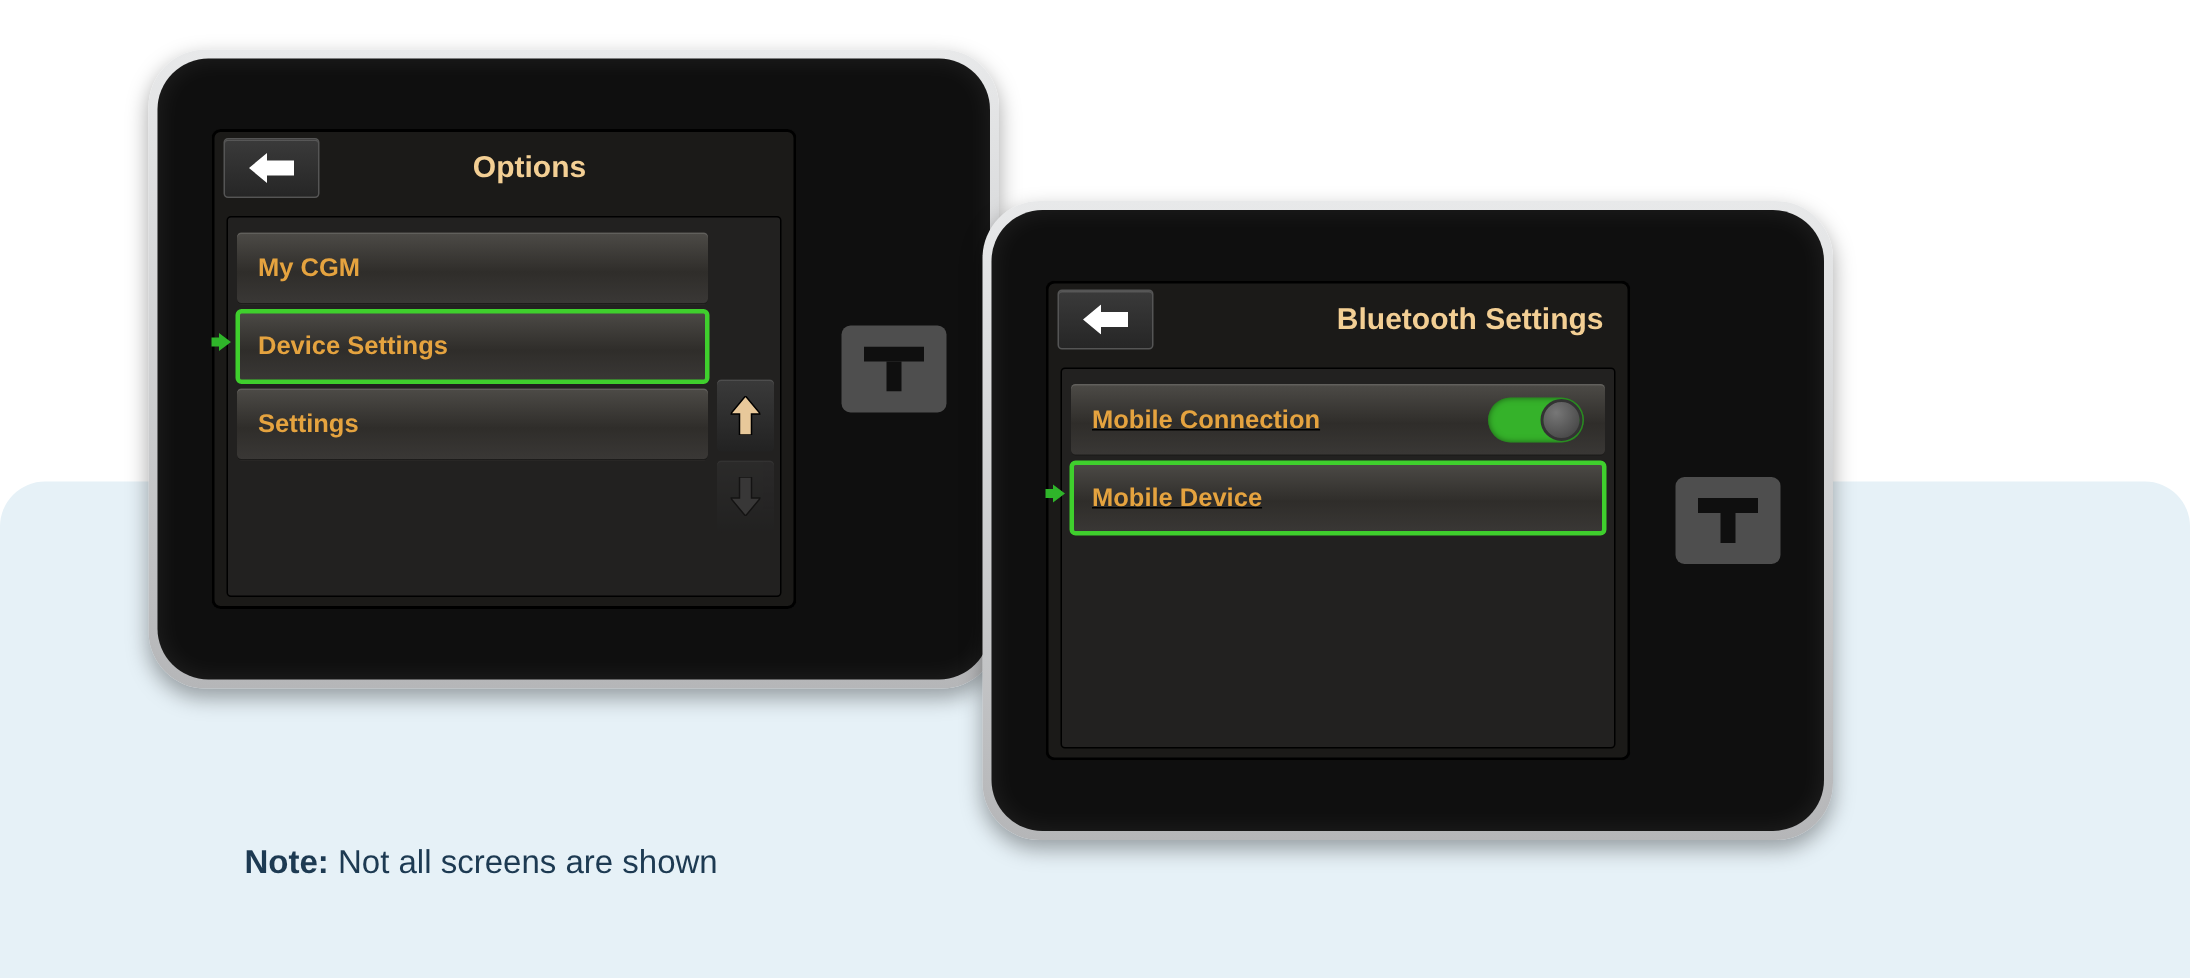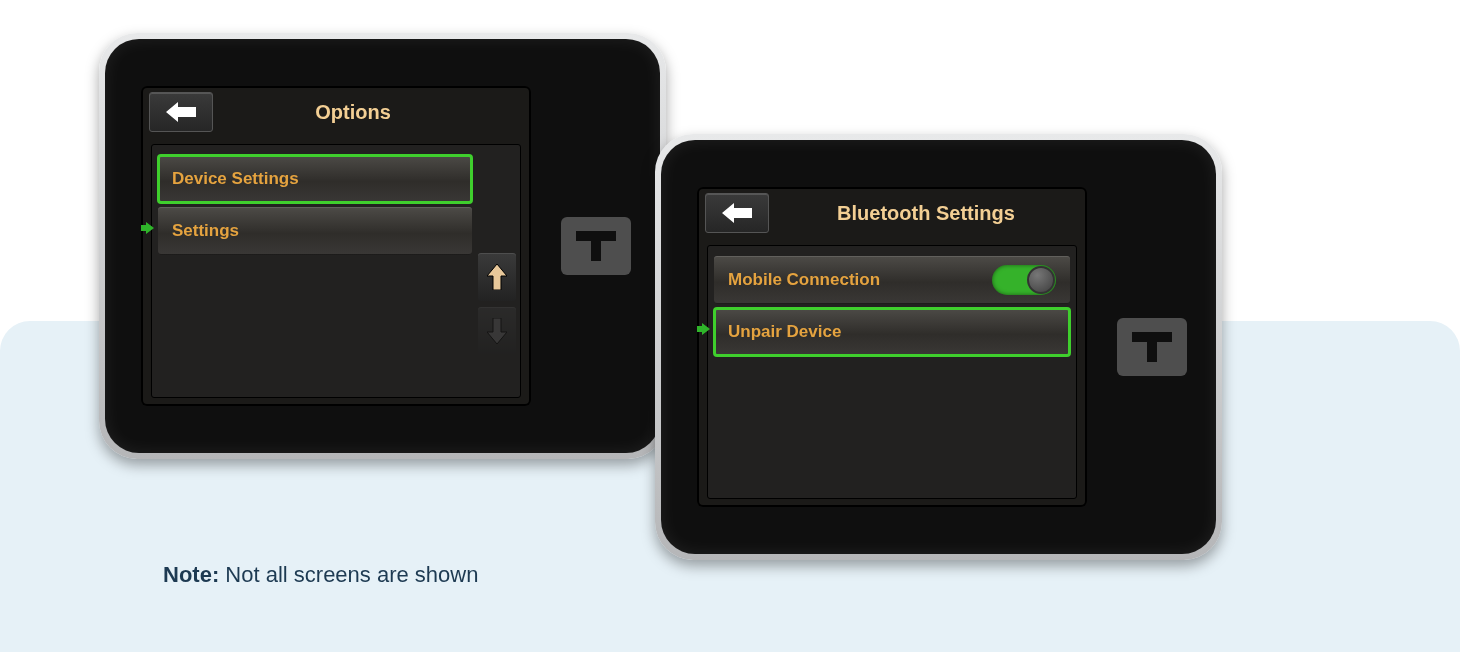--- a/index.html
+++ b/index.html
@@ -86,32 +86,32 @@
     box-shadow: inset 0 1px 0 rgba(255,255,255,0.15);
   }
   .title {
     flex: 1;
     text-align: center;
     color: #f3cf94;
     font-weight: 700;
     font-size: 20px;
     padding-right: 30px; 
   }
-  .device.d2 .title { padding-right: 10px; text-align: center; padding-left: 14px; }
+  .device.d2 .title { padding-right: 10px; text-align: right; padding-left: 14px; }
 
   .list-area {
     margin: 6px 10px 0 10px;
     background: #222120;
     border: 1px solid #000;
     border-radius: 3px;
     padding: 6px 48px 6px 6px;
     position: relative;
     height: 240px;
   }
-  .device.d2 .list-area { padding-right: 6px; }
+  .device.d2 .list-area { padding-right: 6px; text-decoration: underline; }
 
   .menu-item {
     height: 48px;
     margin: 4px 0;
     background: linear-gradient(#4d4b47, #2f2d2a 55%, #3a3836);
     border-radius: 3px;
     display: flex;
     align-items: center;
     padding: 0 14px;
     color: #e5a33f;
@@ -215,20 +215,23 @@
 
         <div class="hand" style="top:70px">
           <svg width="32" height="26" viewBox="0 0 32 26">
             <rect x="2" y="4" width="6" height="18" rx="1" fill="#2fb52a"></rect>
             <path d="M10 10 h14 v-3 l8 6 -8 6 v-3 h-14 z" fill="#2fb52a"></path>
             <rect x="10" y="16" width="6" height="3" fill="#2fb52a"></rect>
             <rect x="10" y="20" width="5" height="3" fill="#2fb52a"></rect>
           </svg>
         </div>
 
+        <div class="menu-item">
+          <span>My CGM</span>
+        </div>
         <div class="menu-item highlight">
           <span>Device Settings</span>
         </div>
         <div class="menu-item">
           <span>Settings</span>
         </div>
 
         <div class="scroll-arrows">
           <div class="scroll-btn">
             <svg width="20" height="26" viewBox="0 0 20 26">
@@ -279,21 +282,21 @@
           </svg>
         </div>
 
         <div class="menu-item">
           <span>Mobile Connection</span>
           <div class="toggle">
             <div class="knob"></div>
           </div>
         </div>
         <div class="menu-item highlight">
-          <span>Unpair Device</span>
+          <span>Mobile Device</span>
         </div>
       </div>
     </div>
 
     <div class="home-button">
       <svg width="40" height="30" viewBox="0 0 40 30">
         <rect x="0" y="0" width="40" height="10" fill="#0f0f0f"></rect>
         <rect x="15" y="10" width="10" height="20" fill="#0f0f0f"></rect>
       </svg>
     </div>

